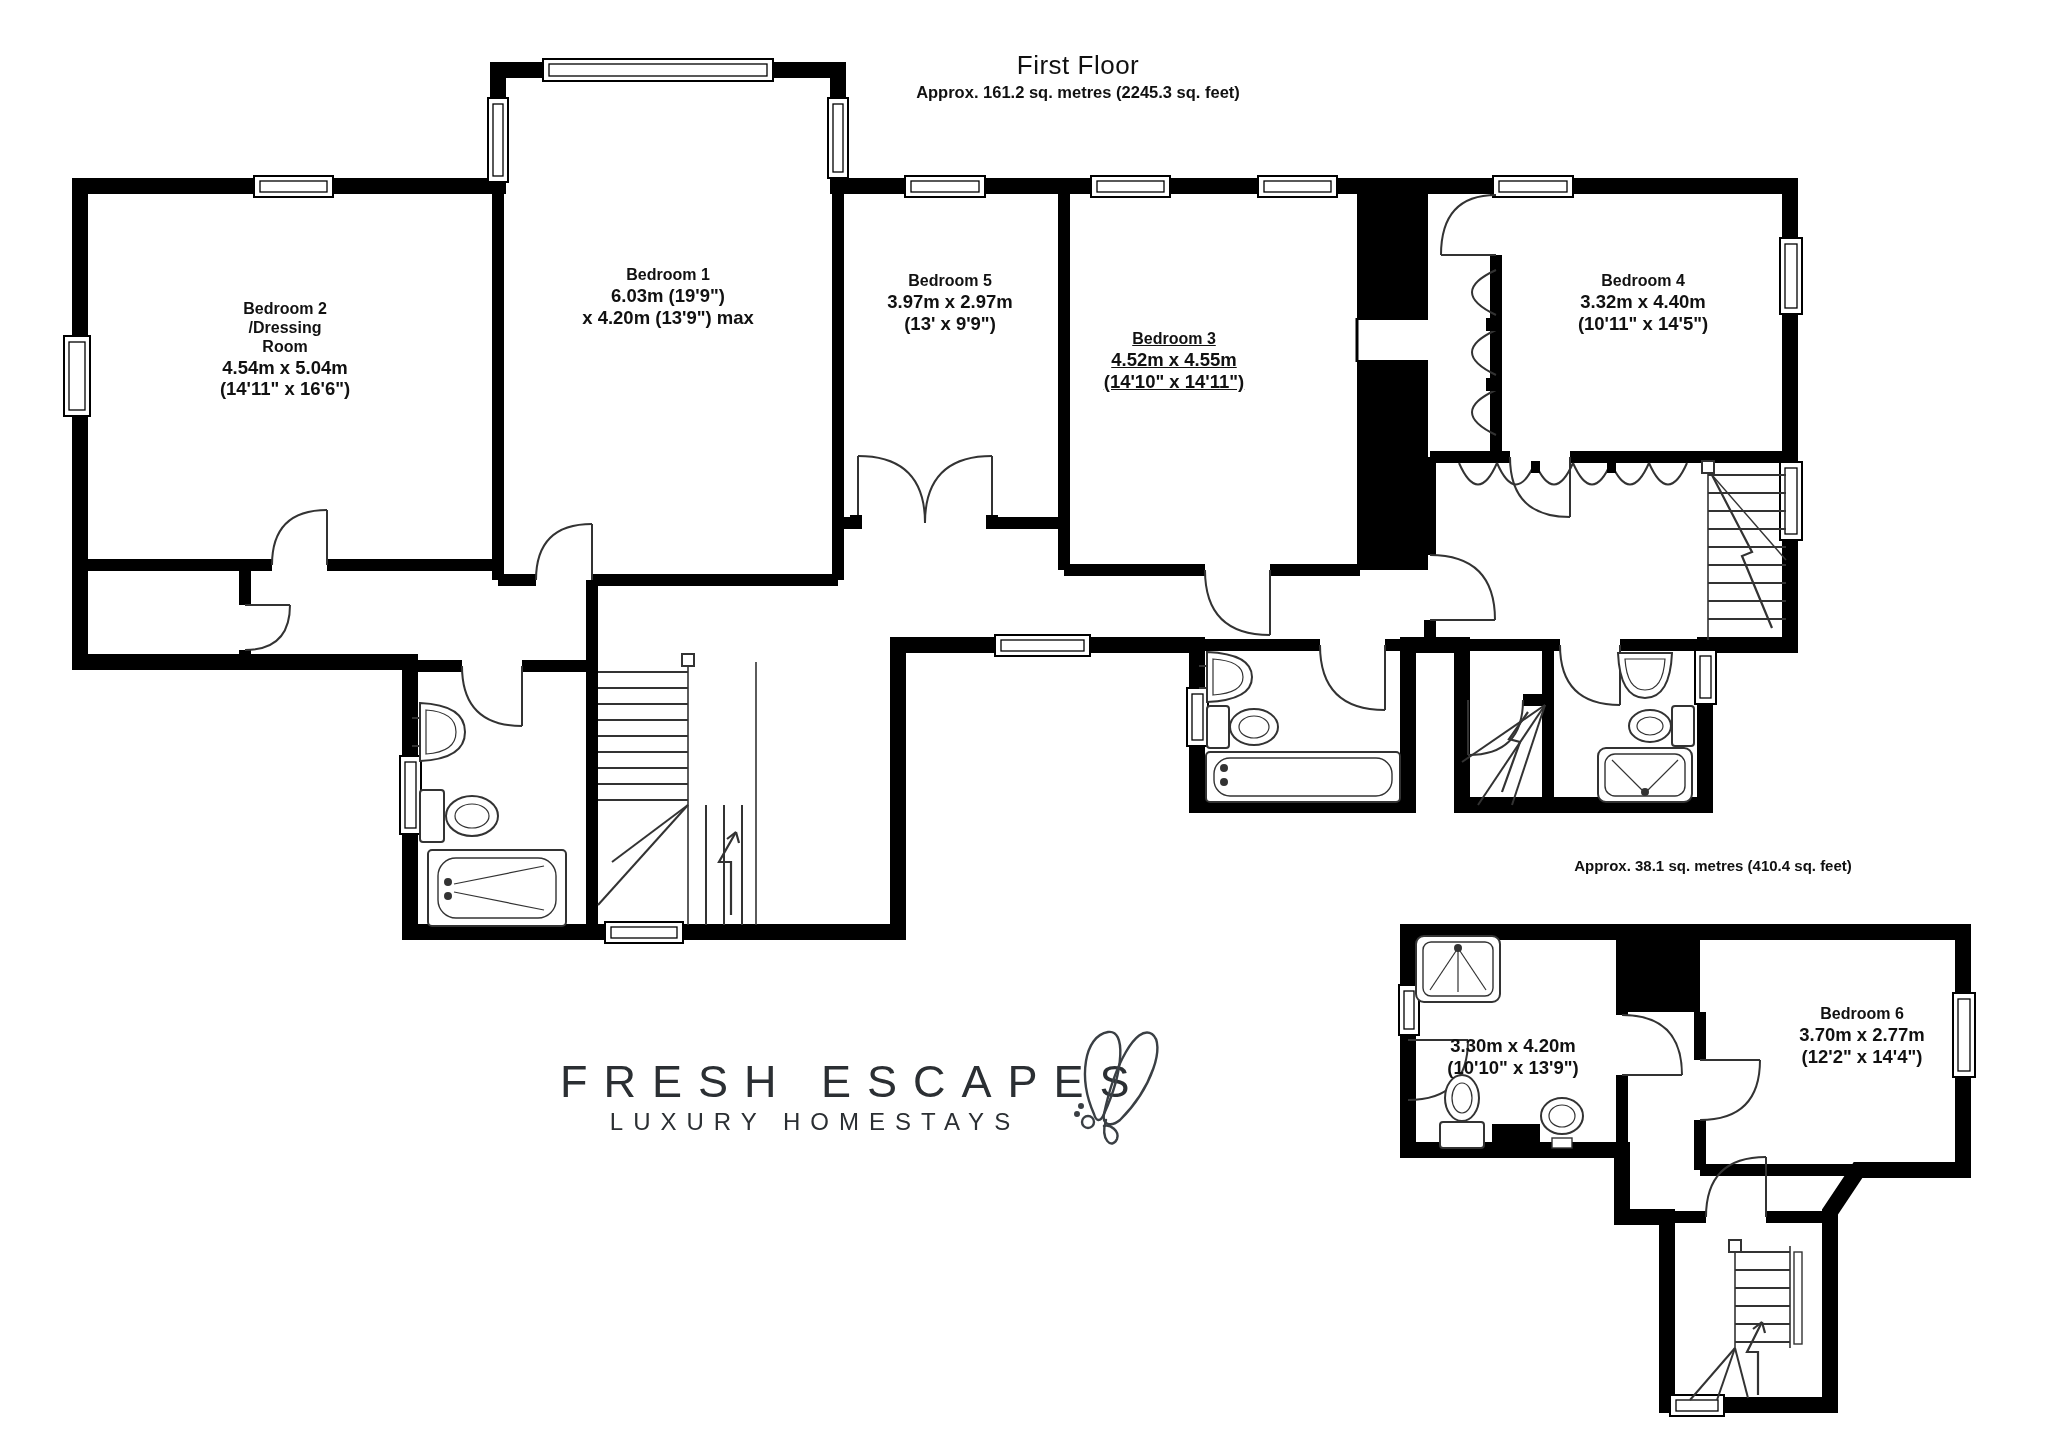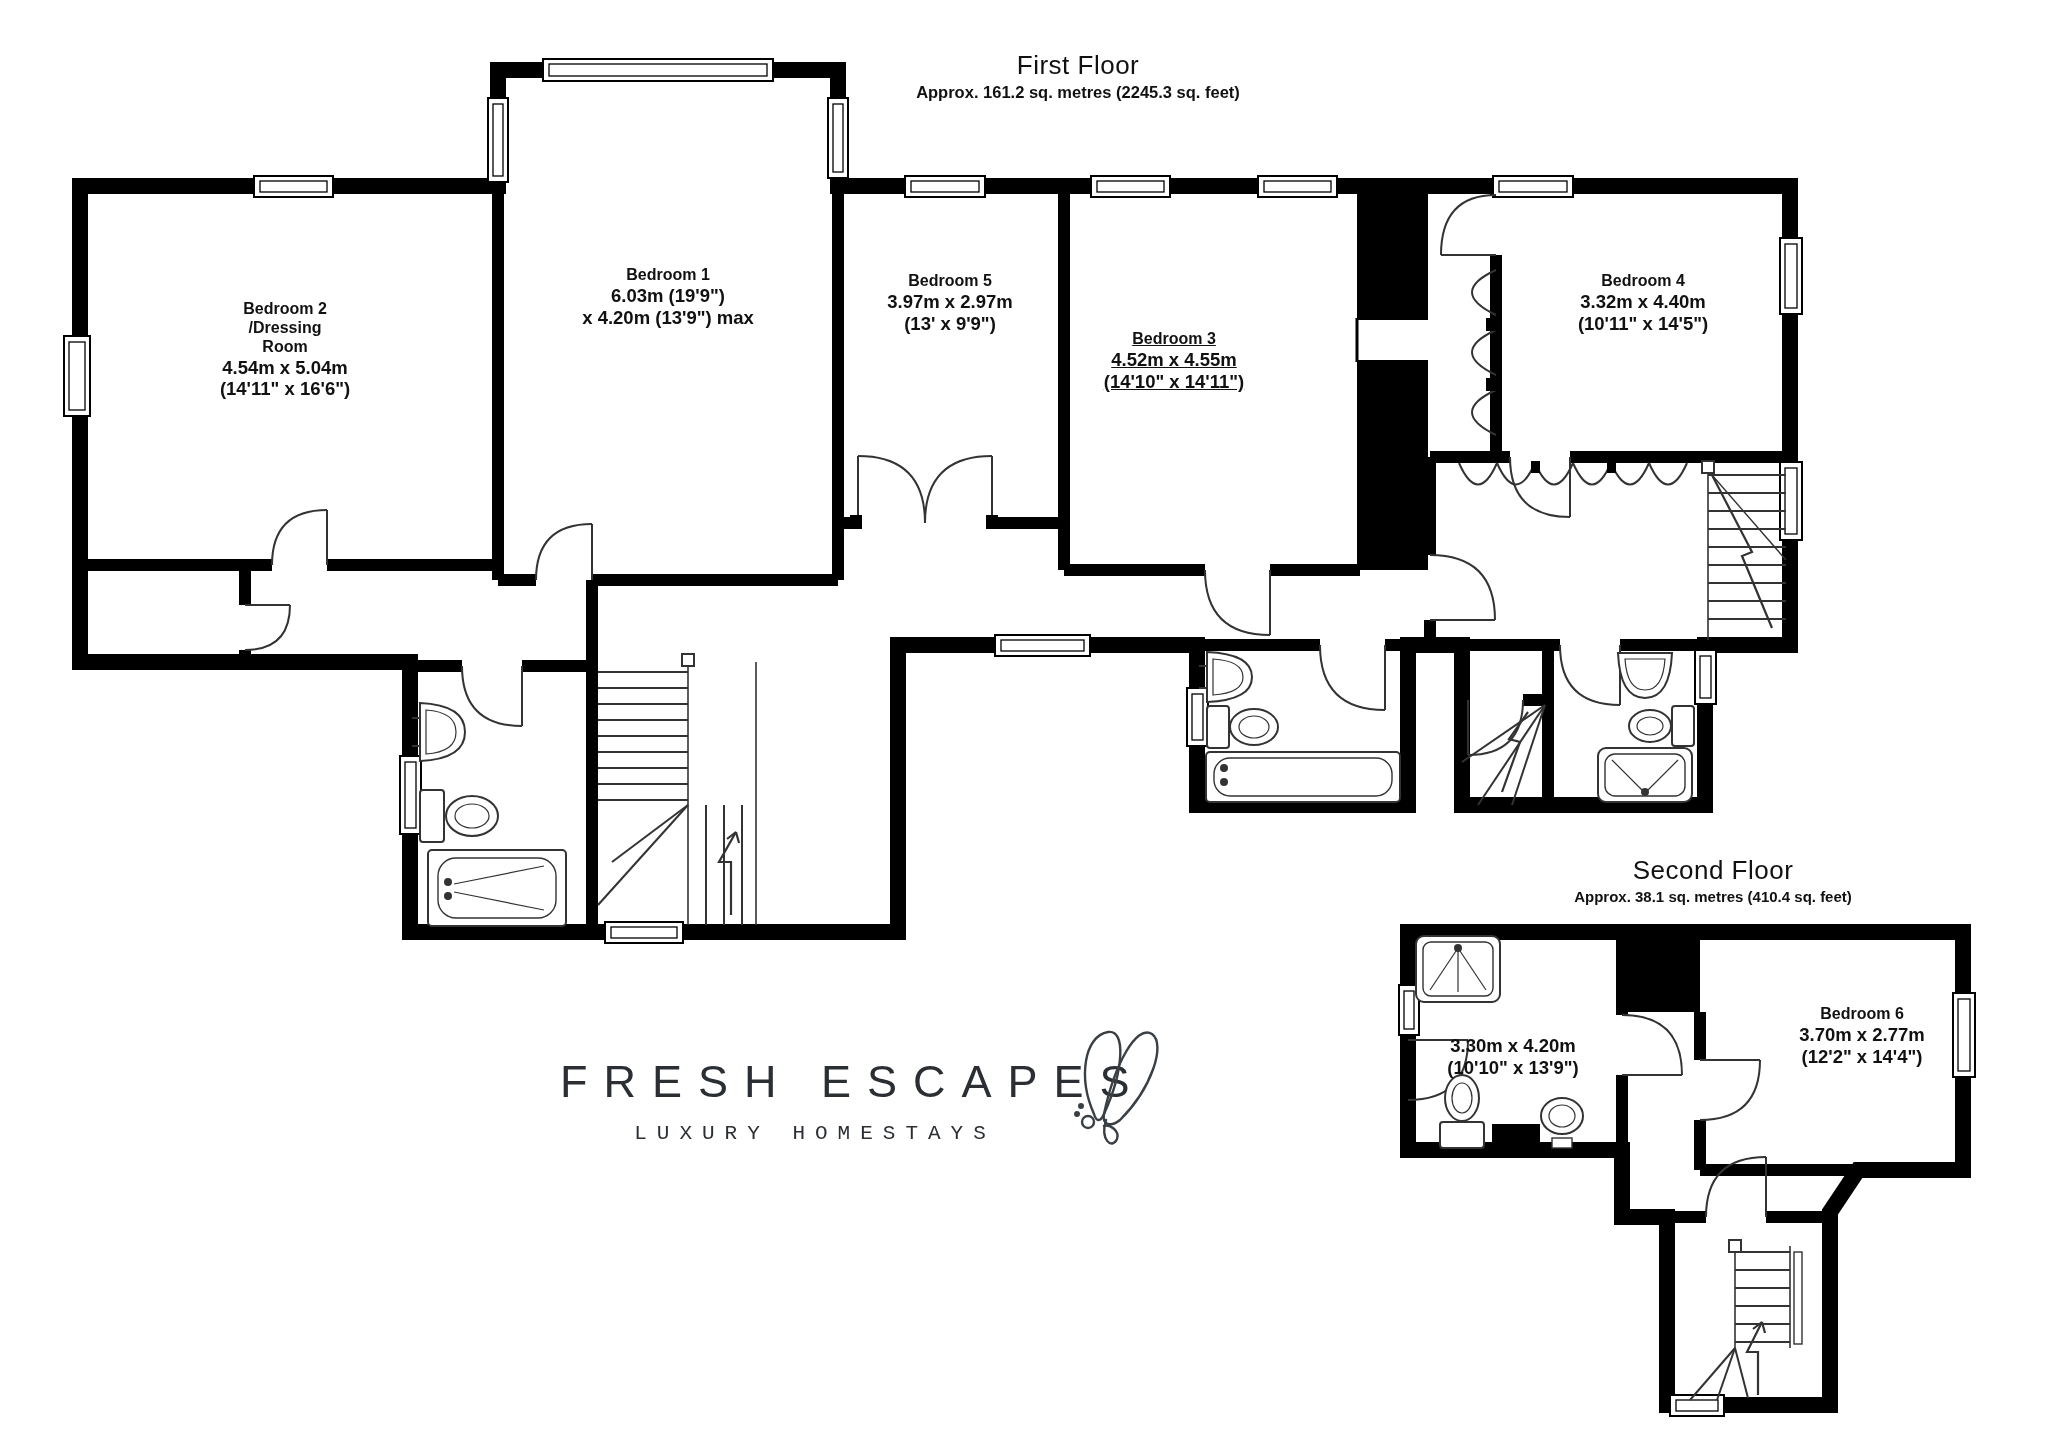--- a/index.html
+++ b/index.html
@@ -6,21 +6,21 @@
   body{width:2048px;height:1439px;position:relative;font-family:"Liberation Sans",sans-serif;color:#111;}
   #plan-svg{position:absolute;left:0;top:0;}
   .floor-title{position:absolute;text-align:center;}
   .floor-title .t{font-size:26px;font-weight:400;letter-spacing:0.5px;}
   .floor-title .s{font-size:16.5px;font-weight:600;margin-top:2px;}
   .room-label{position:absolute;text-align:center;line-height:1.18;}
   .room-label .n{font-size:16px;font-weight:700;}
   .room-label .d{font-size:18.5px;font-weight:600;}
   .logo{position:absolute;left:560px;top:1056px;width:510px;text-align:center;color:#2b2f33;}
   .logo .brand{font-size:45px;font-weight:400;letter-spacing:16px;white-space:nowrap;}
-  .logo .tag{font-size:21px;font-weight:400;letter-spacing:10px;margin-top:14px;white-space:nowrap;font-family:Liberation Mono, monospace;}
+  .logo .tag{font-size:24px;font-weight:400;letter-spacing:10px;white-space:nowrap;}
   .butterfly{position:absolute;left:1058px;top:1022px;}
 </style>
 </head>
 <body>
 
 <svg id="plan-svg" width="2048" height="1439" viewBox="0 0 2048 1439">
 
   <g>
 
     <path d="M80,662 L80,186 L498,186 L498,70 L838,70 L838,186 L1790,186 L1790,645 L1705,645 L1705,805 L1462,805 L1462,645 L1408,645 L1408,805 L1197,805 L1197,645 L898,645 L898,932 L410,932 L410,662 Z" fill="none" stroke="#000" stroke-width="16"></path>
@@ -438,21 +438,20 @@
   <div class="d">(14'10" x 14'11")</div>
 </div>
 
 <div class="room-label" style="left:1523px;top:272px;width:240px;">
   <div class="n">Bedroom 4</div>
   <div class="d">3.32m x 4.40m</div>
   <div class="d">(10'11" x 14'5")</div>
 </div>
 
 <div class="floor-title" style="left:1513px;top:855px;width:400px;">
-  <div class="t">Second Floor</div>
   <div class="s" style="font-size:15px;">Approx. 38.1 sq. metres (410.4 sq. feet)</div>
 </div>
 
 <div class="room-label" style="left:1408px;top:1035px;width:210px;">
   <div class="d">3.30m x 4.20m</div>
   <div class="d">(10'10" x 13'9")</div>
 </div>
 
 <div class="room-label" style="left:1742px;top:1005px;width:240px;">
   <div class="n">Bedroom 6</div>

